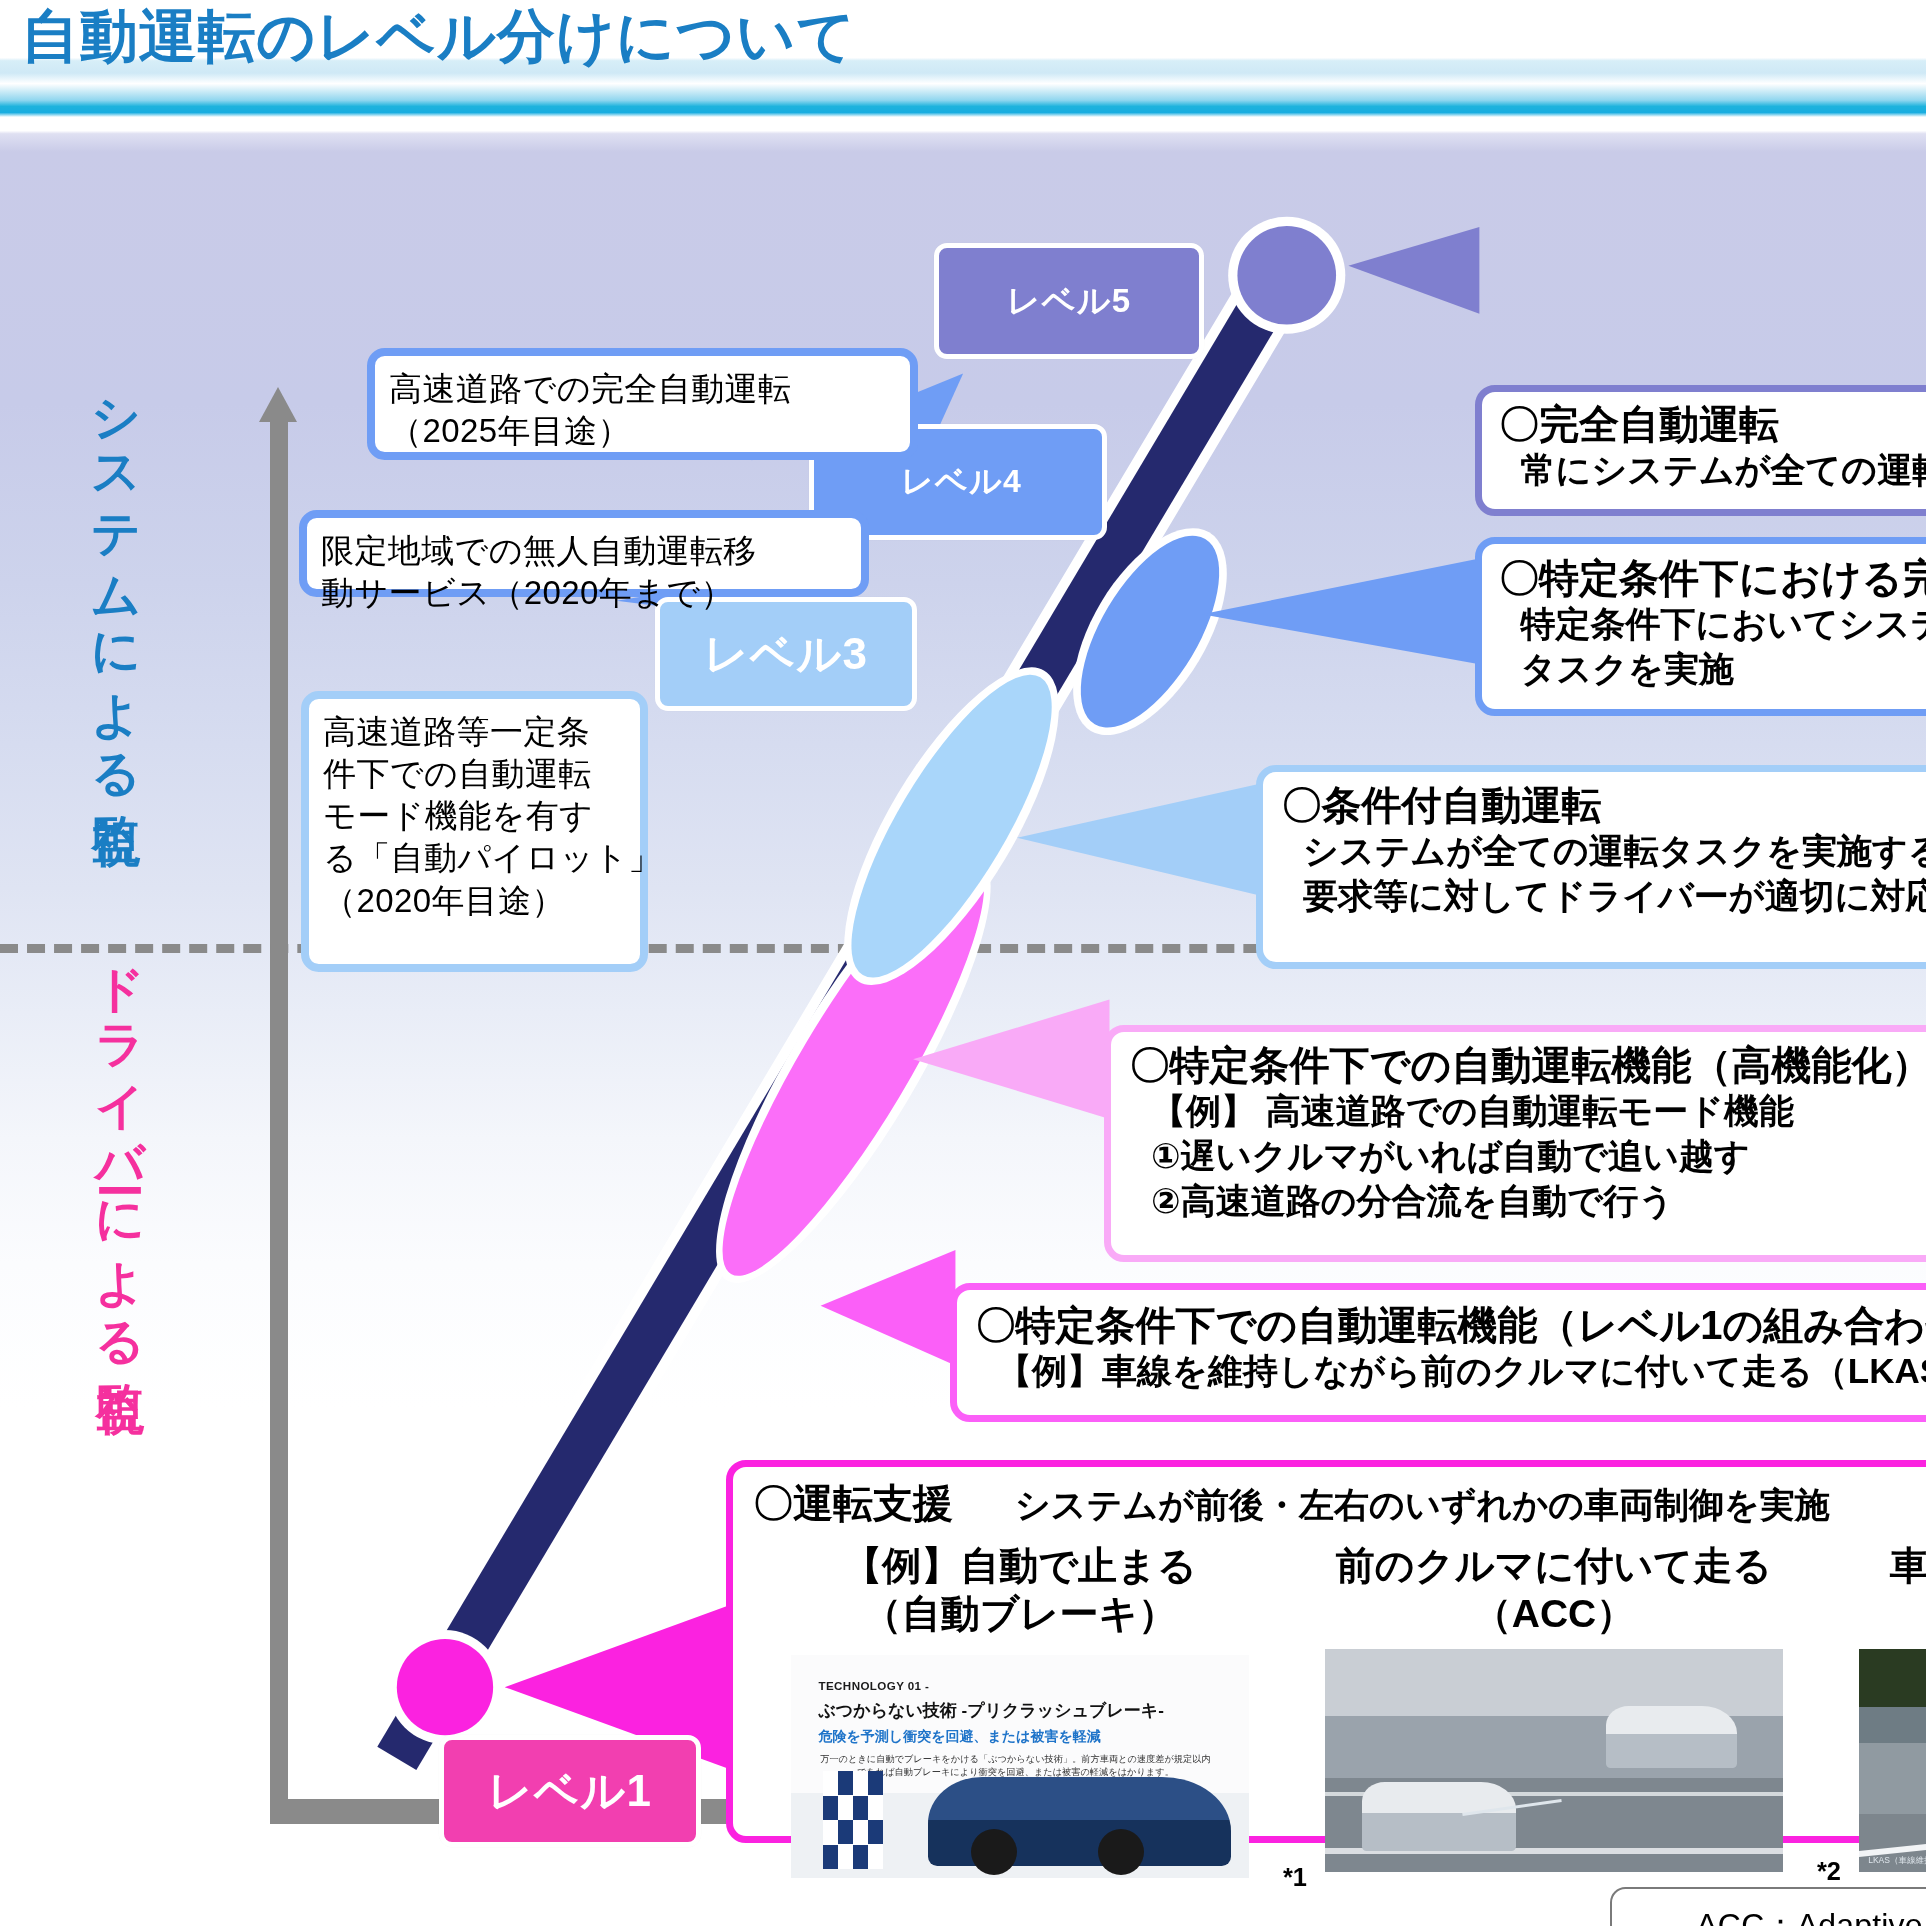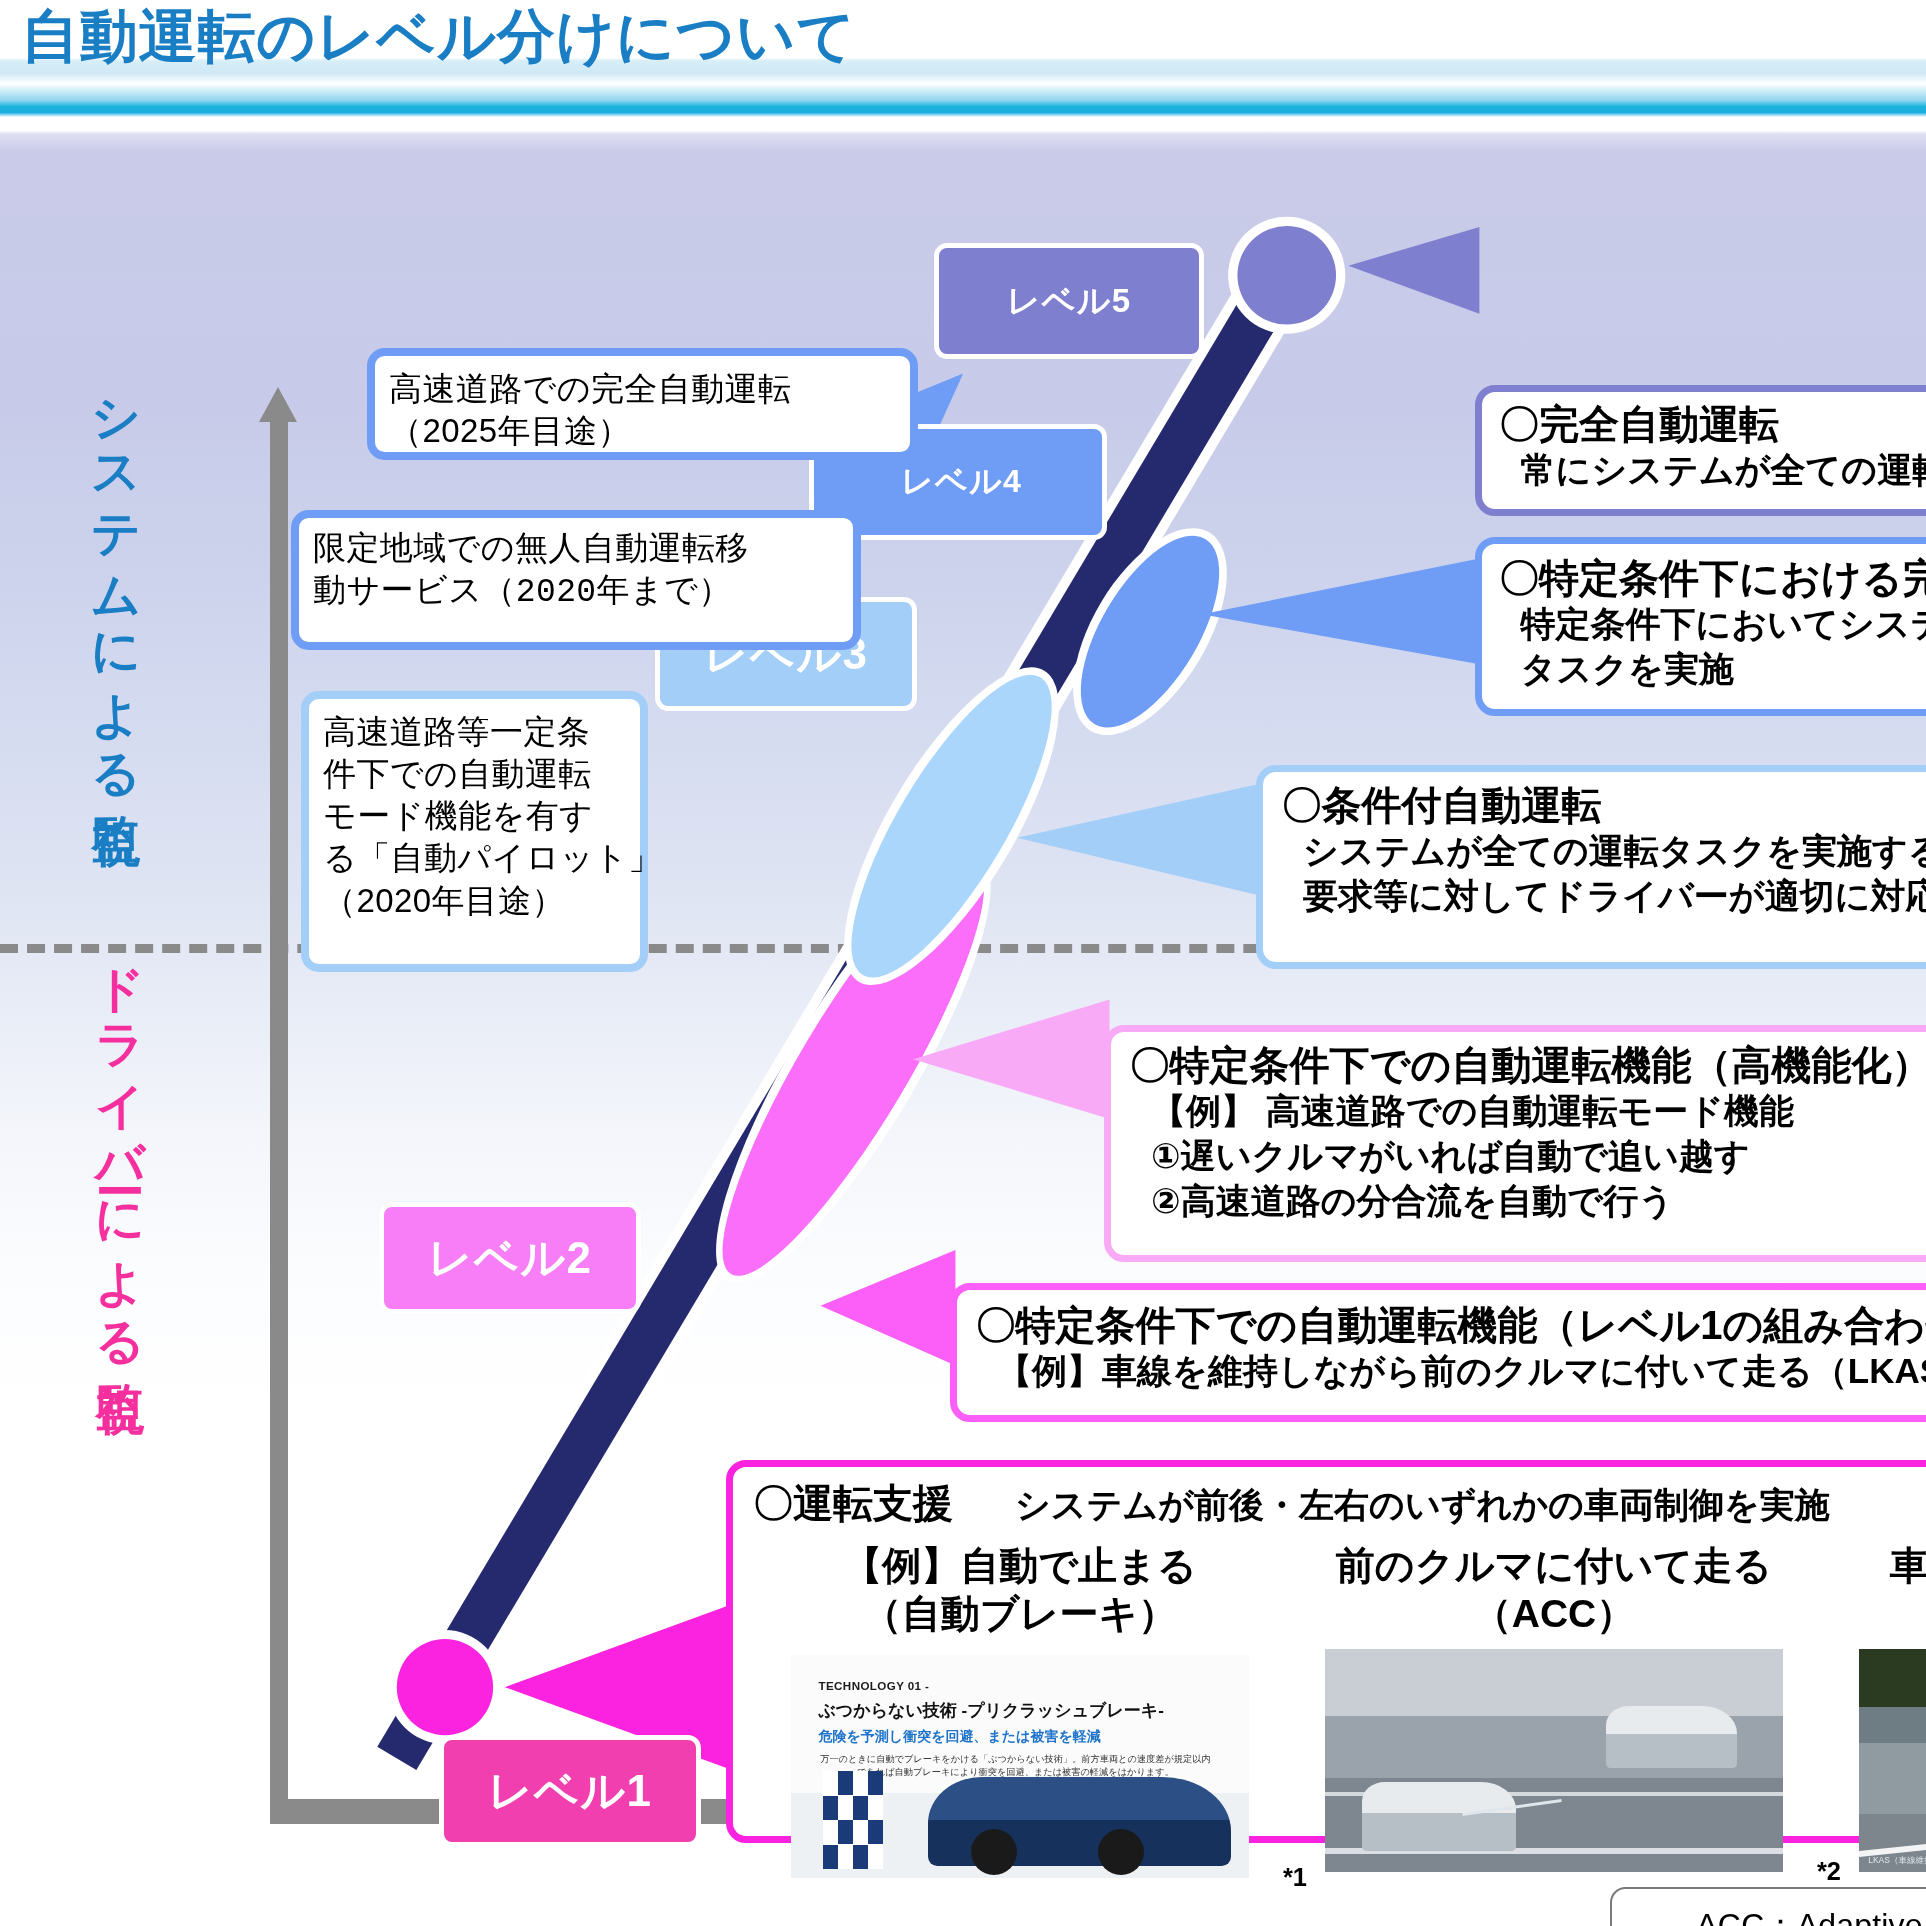--- a/index.html
+++ b/index.html
@@ -114,22 +114,22 @@
 
   
   .bubble {
     position: absolute; background: #ffffff;
     border-radius: 17.7px; color: #000;
     font-size: 33px; line-height: 1.28; letter-spacing: 0.4px;
     padding: 11.6px 14px;
   }
   .bubble-a { left: 367px;  top: 196px;  width: 551px; height: 112px;
               border: 8.5px solid #6f9df5; }
-  .bubble-b { left: 291px;  top: 358px;  width: 570px; height: 140px;
-              border: 8.5px solid #6f9df5; font-family: Liberation Mono, monospace; }
+  .bubble-b { left: 299px;  top: 358px;  width: 570px; height: 87px;
+              border: 8.5px solid #6f9df5; }
   .bubble-c { left: 301px;  top: 539px; width: 347px; height: 281px;
               border: 8.5px solid #a3cef8; }
 
   
   .panel {
     position: absolute; background: #ffffff; border-radius: 20px;
     color: #000;
   }
   .panel h3 {
     font-size: 40px; font-weight: bold; line-height: 1.18; letter-spacing: 0px;
@@ -272,21 +272,20 @@
 
       <path d="M1310 3985 L1900 3770 L1900 4200 Z" fill="#fb22e0"></path>
 
       <path d="M1950 800 L2500 575 L2430 730 Z" fill="#6f9df5"></path>
       <path d="M1600 1165 L2090 1085 L2000 1215 Z" fill="#6f9df5"></path>
     </svg>
 
     <div class="badge badge-l5">レベル5</div>
     <div class="badge badge-l4">レベル4</div>
     <div class="badge badge-l3">レベル3</div>
-    <div class="badge badge-l2">レベル2</div>
     <div class="badge badge-l1">レベル1</div>
 
     <div class="bubble bubble-a">
       <div class="nowrap">高速道路での完全自動運転</div>
       <div class="nowrap">（2025年目途）</div>
     </div>
 
     <div class="bubble bubble-b">
       <div class="nowrap">限定地域での無人自動運転移</div>
       <div class="nowrap">動サービス（2020年まで）</div>

